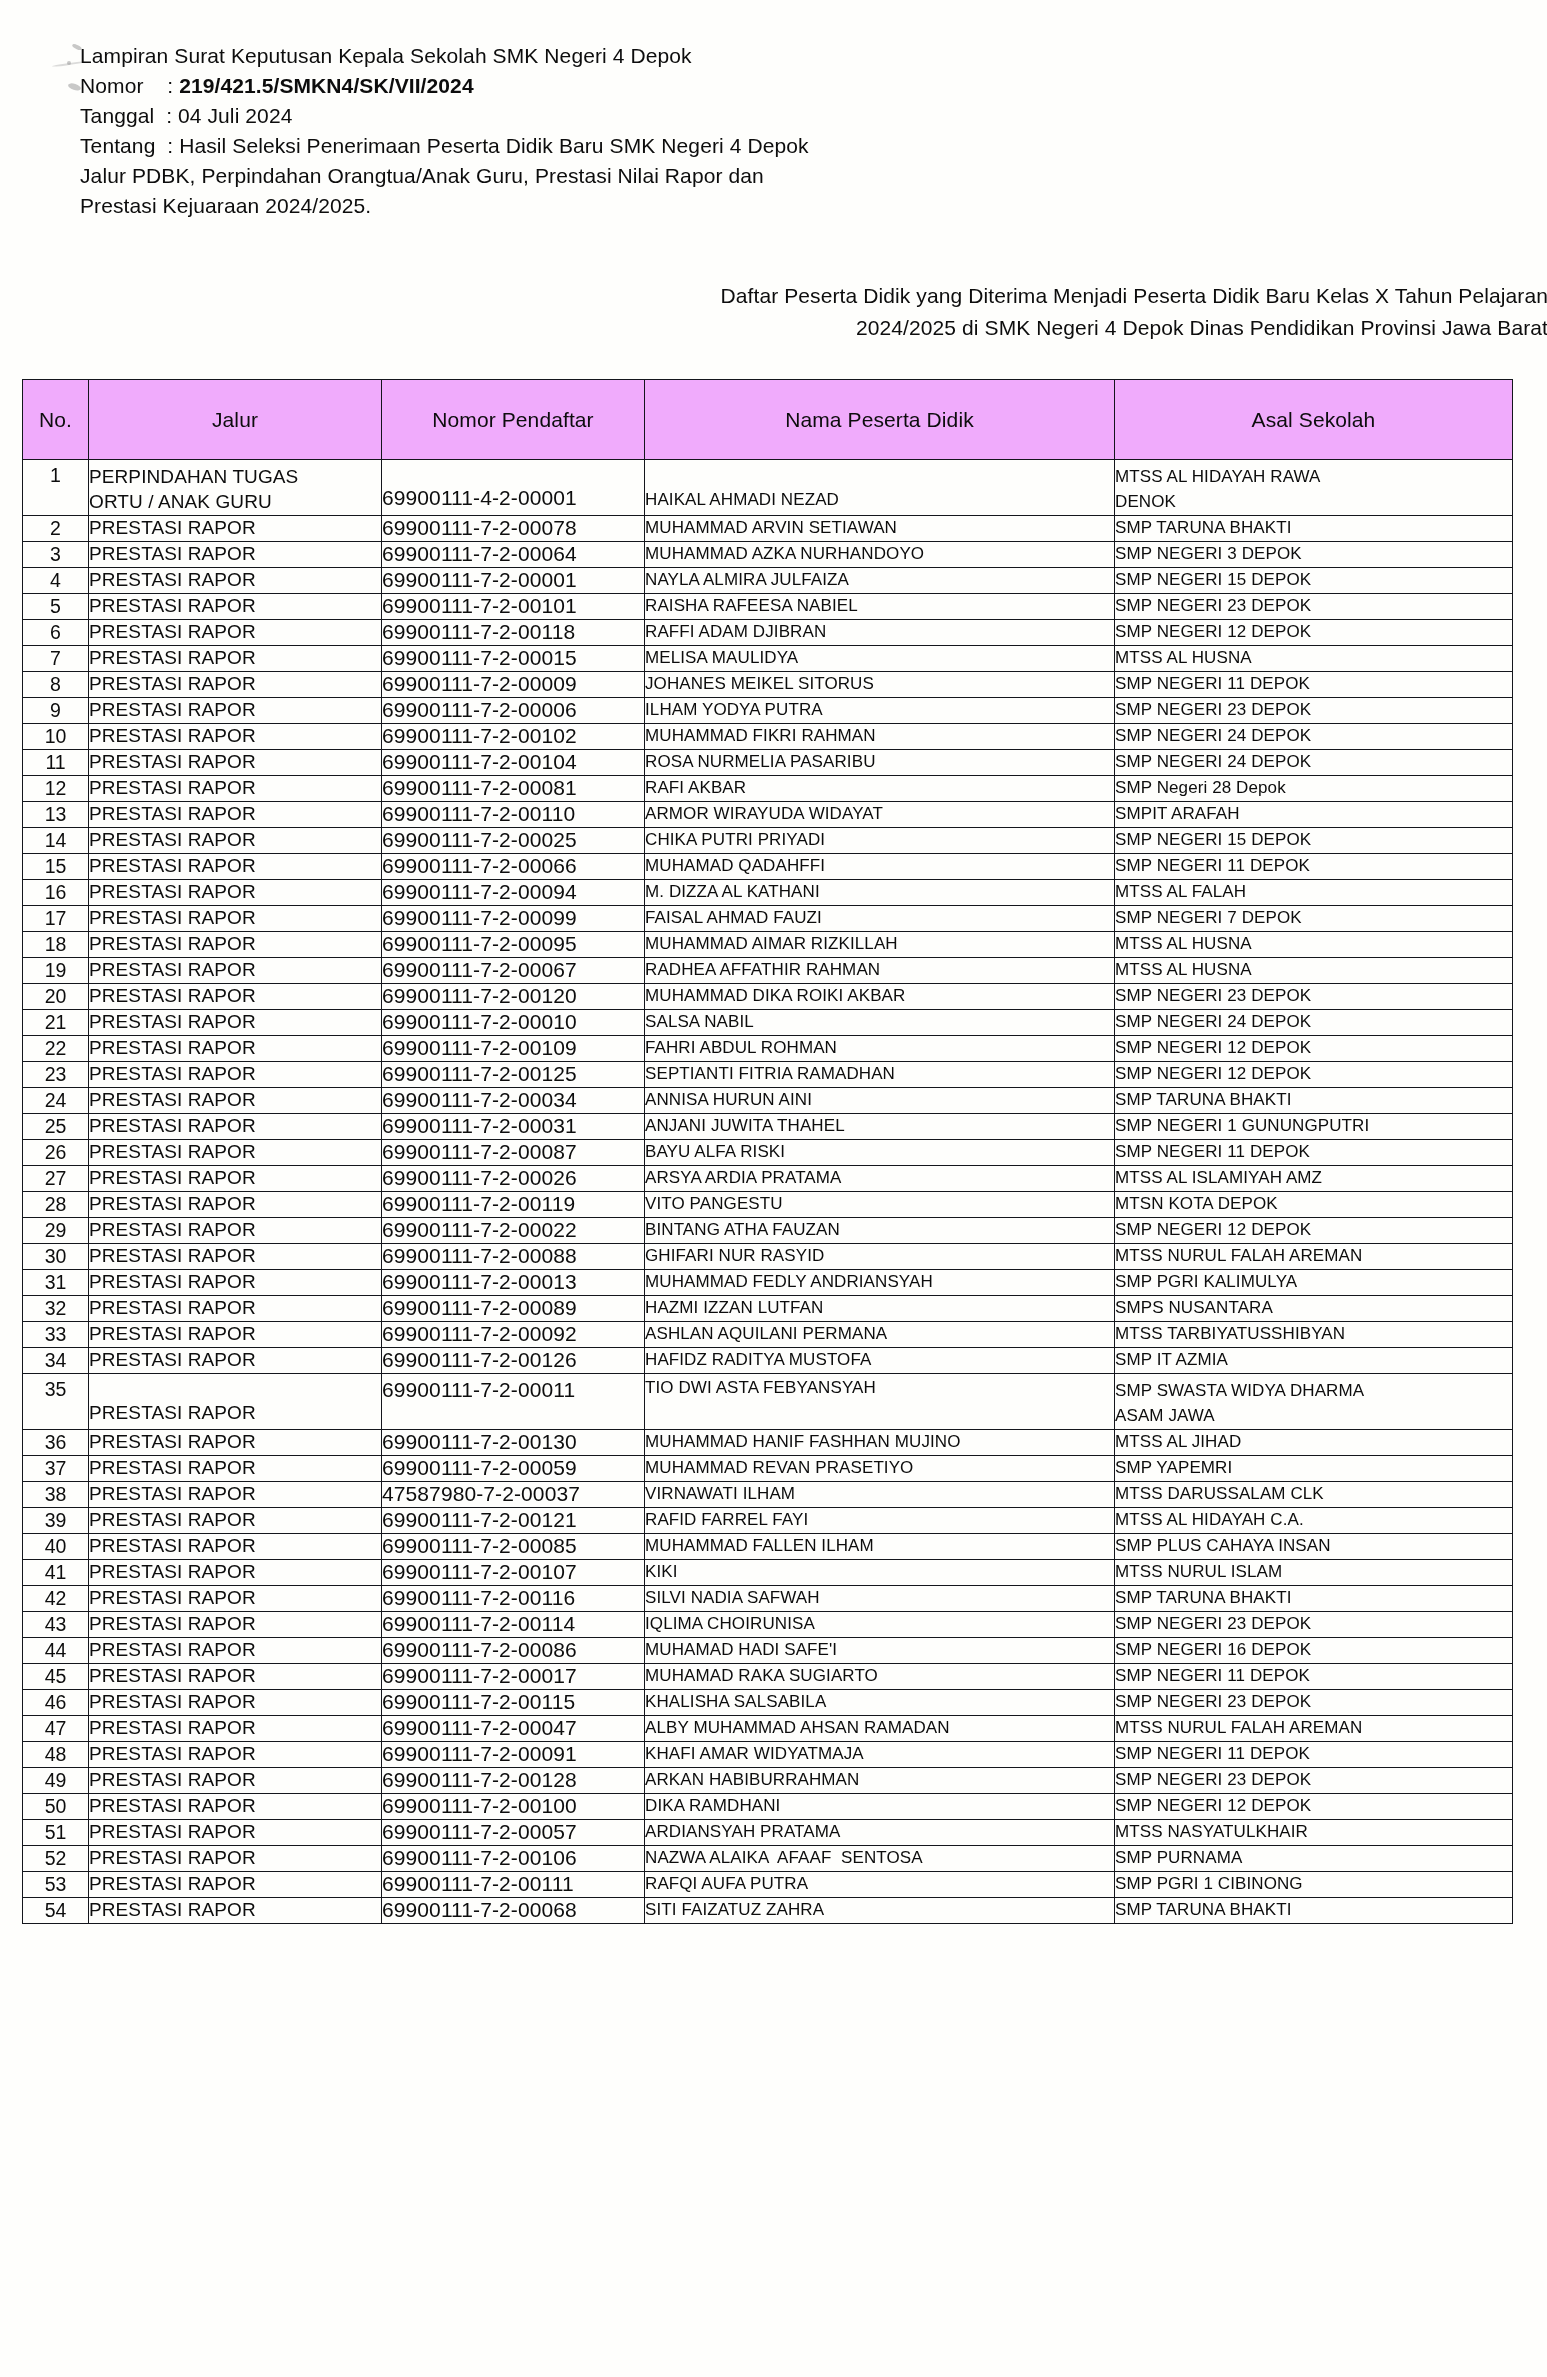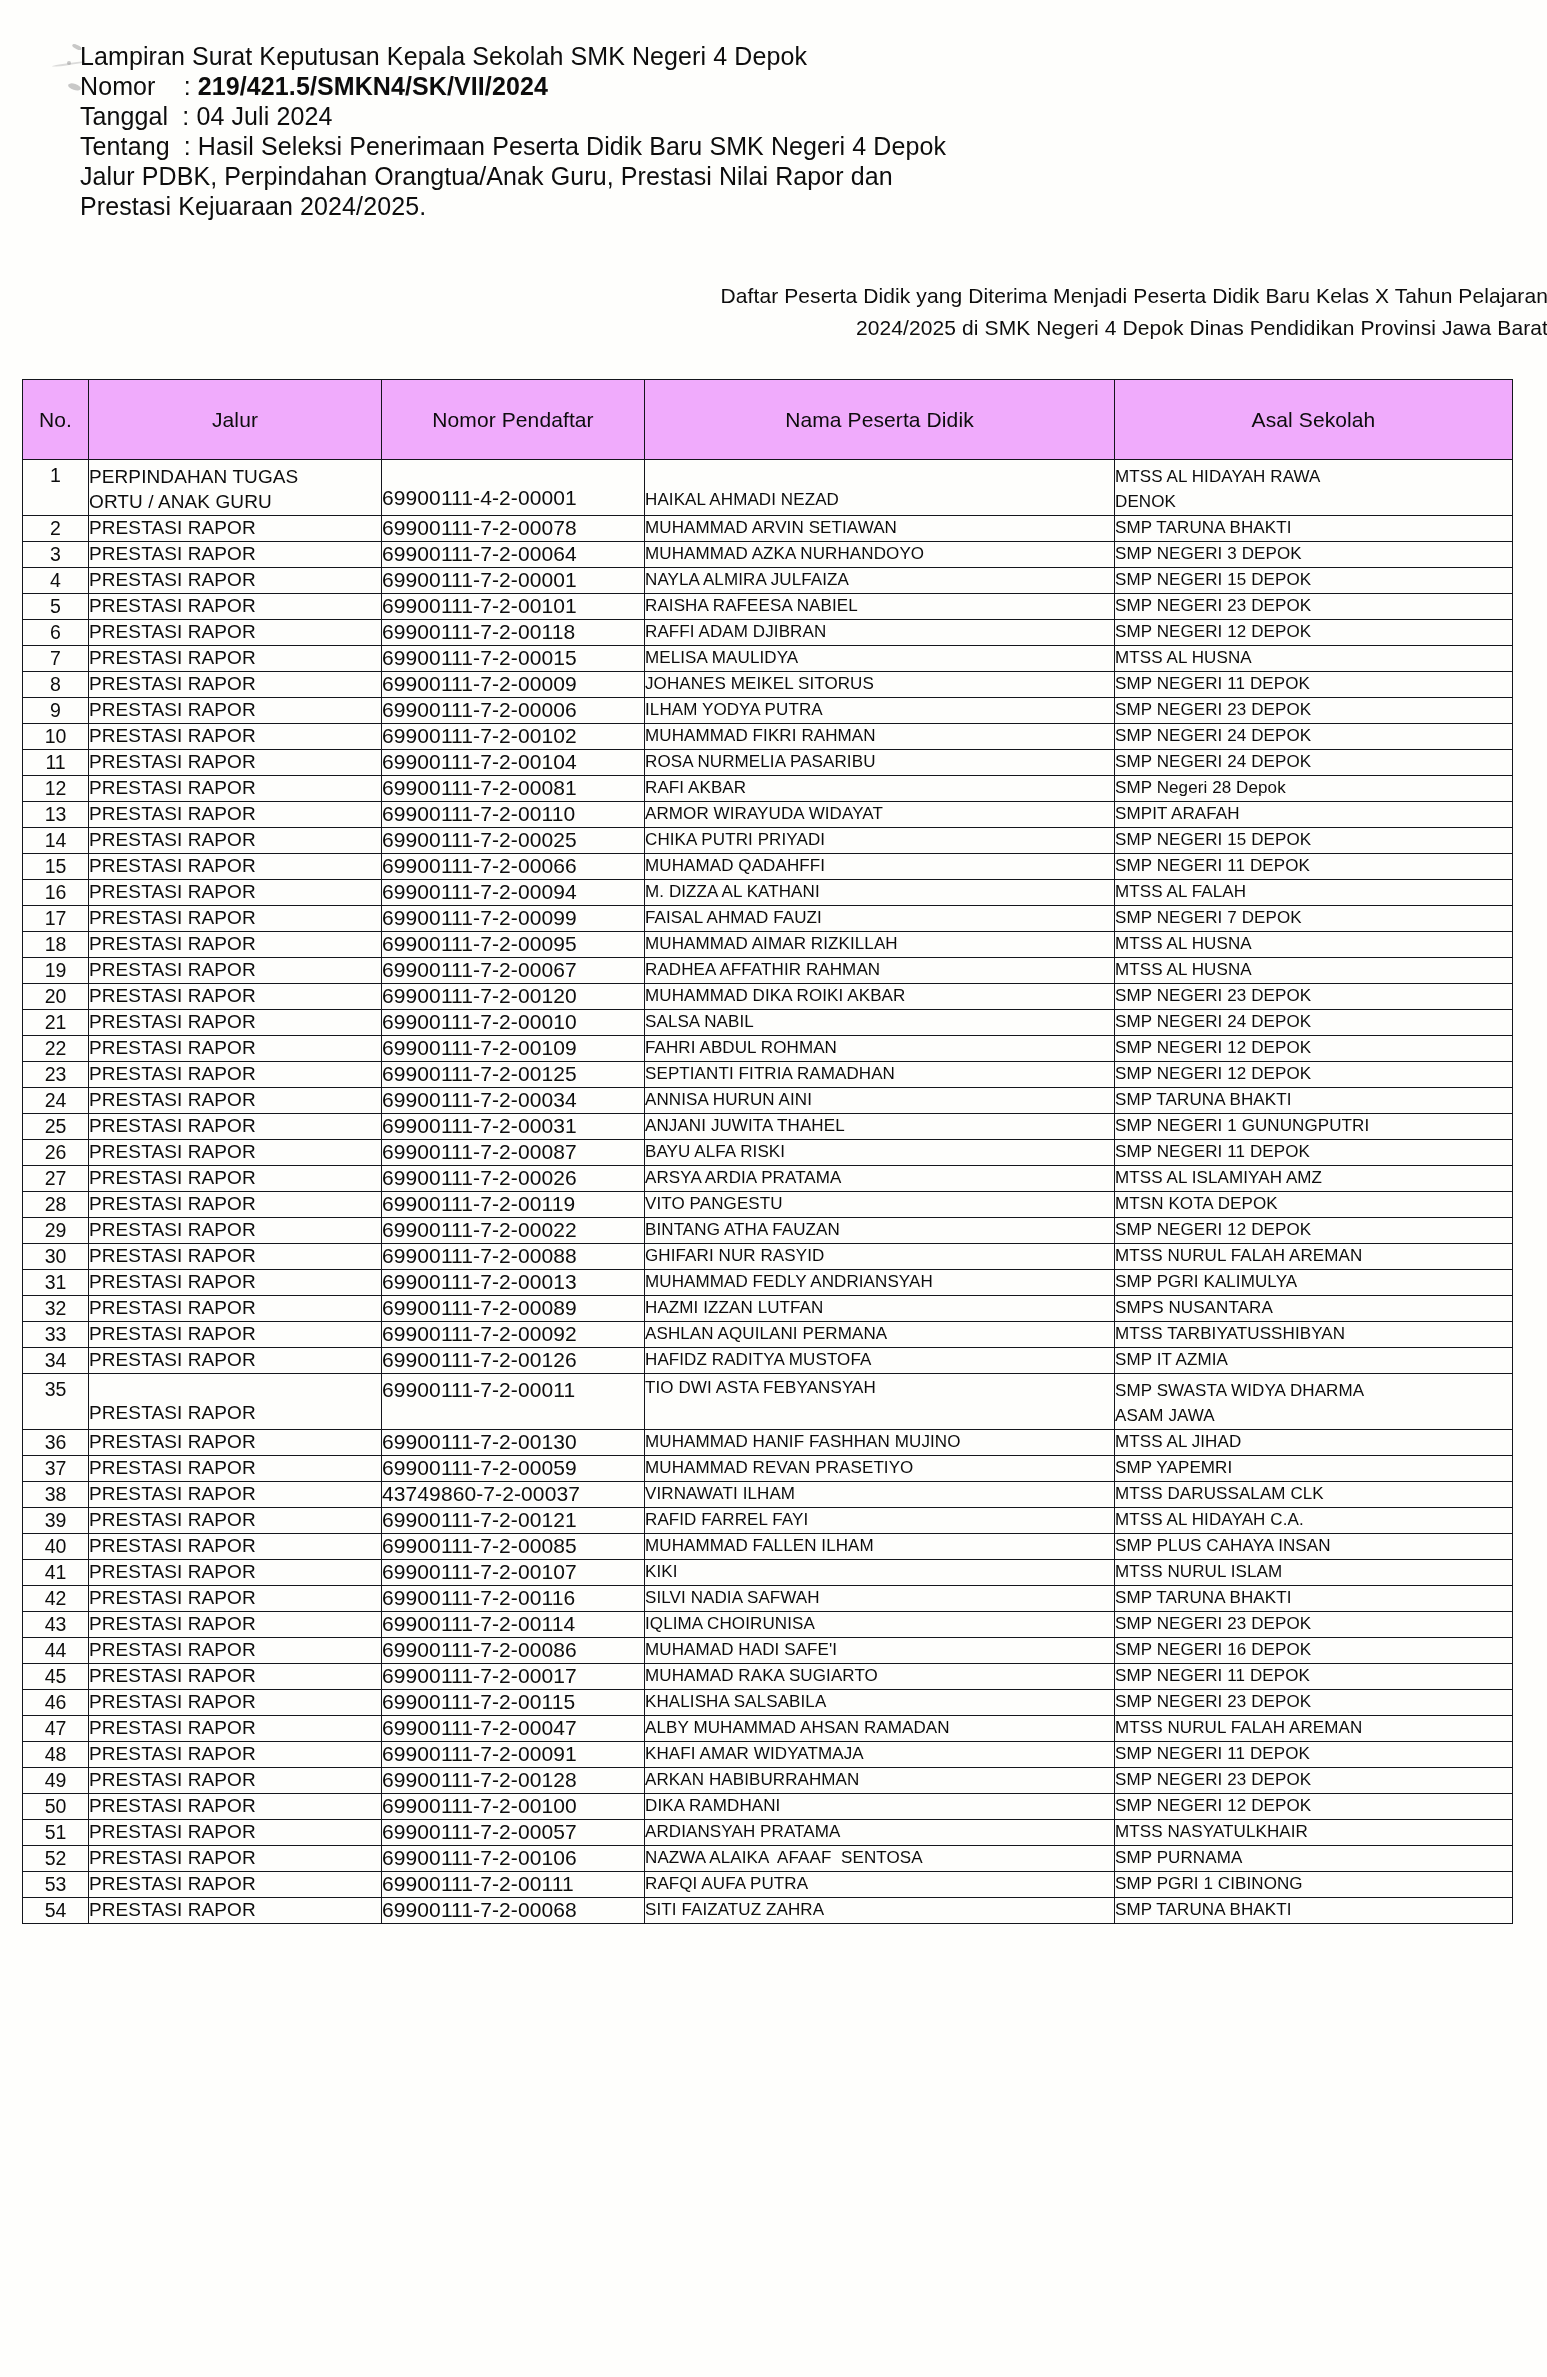--- a/index.html
+++ b/index.html
@@ -34,21 +34,21 @@
   .smudge.s3 { left: 72px; top: 45px;  width: 9.7px; height: 3.7px; transform: rotate(26deg); }
   .smudge.s4 { left: 68px; top: 84px; width: 13.4px; height: 5.5px; transform: rotate(18deg); }
 
   .header-block {
     position: absolute;
     left: 80px;
     top: 41px;
     width: 1096px;
   }
   .header-line {
-    font-size: 25px;
+    font-size: 21px;
     line-height: 30px;
     white-space: pre;
     letter-spacing: 0.1px;
   }
   .header-line .lbl { display: inline-block; }
   .header-line .bold { font-weight: bold; }
 
   .title-block {
     position: absolute;
     left: 0;
@@ -439,21 +439,21 @@
           <tr>
             <td class="no">37</td>
             <td class="jalur">PRESTASI RAPOR</td>
             <td class="nomor">69900111-7-2-00059</td>
             <td class="nama">MUHAMMAD REVAN PRASETIYO</td>
             <td class="asal">SMP YAPEMRI</td>
           </tr>
           <tr>
             <td class="no">38</td>
             <td class="jalur">PRESTASI RAPOR</td>
-            <td class="nomor">43749860-7-2-00037</td>
+            <td class="nomor">47587980-7-2-00037</td>
             <td class="nama">VIRNAWATI ILHAM</td>
             <td class="asal">MTSS DARUSSALAM CLK</td>
           </tr>
           <tr>
             <td class="no">39</td>
             <td class="jalur">PRESTASI RAPOR</td>
             <td class="nomor">69900111-7-2-00121</td>
             <td class="nama">RAFID FARREL FAYI</td>
             <td class="asal">MTSS AL HIDAYAH C.A.</td>
           </tr>

